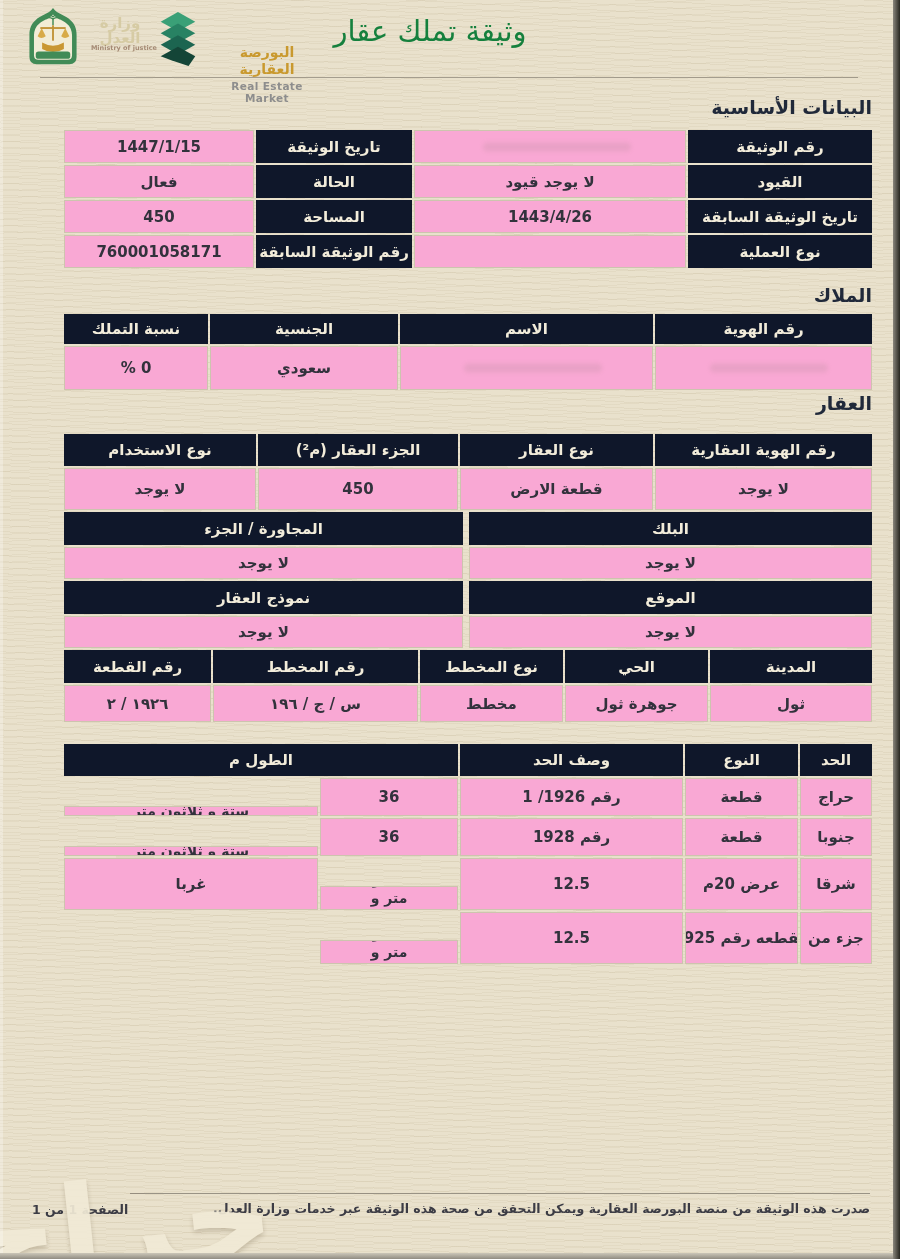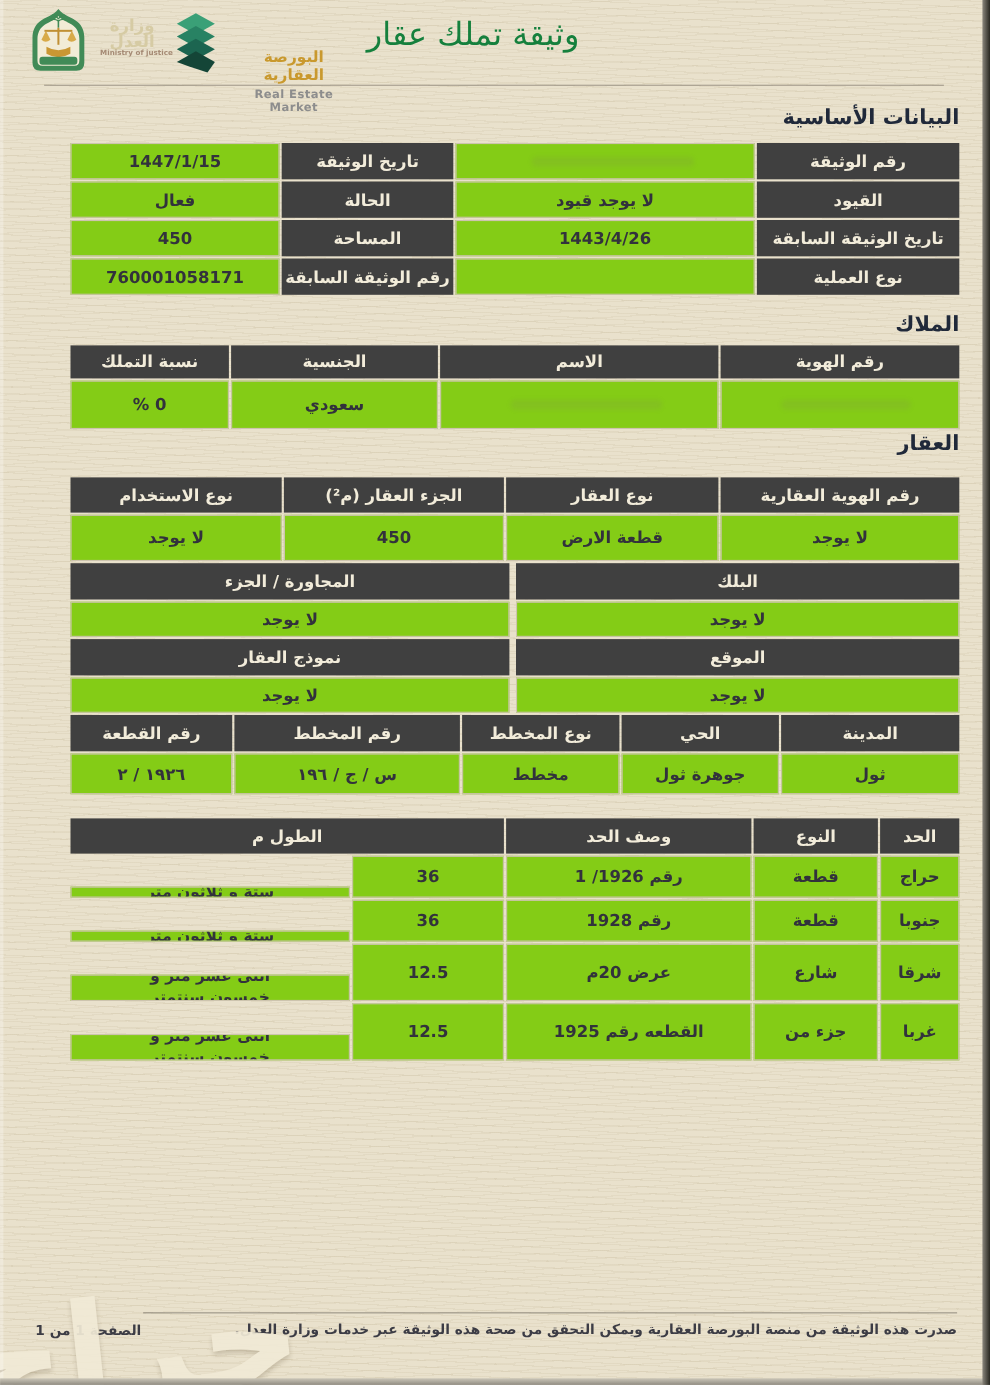--- a/index.html
+++ b/index.html
@@ -33,25 +33,25 @@
   .moj-en{position:absolute;top:44px;left:83px;width:74px;
     font-size:6.5px;font-weight:700;color:#a58a74;z-index:3;}
   .moj-emblem{position:absolute;top:6px;left:24px;z-index:3;}
 
   
   .sec-h{position:absolute;right:28px;font-size:19px;font-weight:700;color:#20293a;z-index:3;}
 
   
   .tbl{position:absolute;left:64px;width:808px;display:grid;z-index:3;column-gap:2px;row-gap:2px;direction:rtl;}
   .g{
-    background:#404040;color:#f2ecda;display:flex;align-items:center;justify-content:center;
+    background:#0f172a;color:#f2ecda;display:flex;align-items:center;justify-content:center;
     font-size:15px;font-weight:700;white-space:nowrap;overflow:hidden;
   }
   .v{
-    background:#84cc16;border:1px solid #cdc4ae;color:#32323c;position:relative;
+    background:#f9a8d4;border:1px solid #cdc4ae;color:#32323c;position:relative;
     display:flex;align-items:center;justify-content:center;
     font-size:15px;font-weight:700;white-space:nowrap;overflow:hidden;
   }
   .v.wrap{white-space:normal;text-align:center;line-height:1.35;font-size:14px;padding:0 42px;box-sizing:border-box;margin-top:28px;}
   .smudge{
     position:absolute;top:50%;right:20%;width:55%;height:9px;transform:translateY(-50%);
     background:rgba(125,115,102,0.12);border-radius:5px;filter:blur(2px);
   }
 
   .basic{top:130px;grid-template-columns:184px 272px 156px 190px;grid-auto-rows:33px;}
@@ -216,21 +216,20 @@
     <div class="v">36</div>
     <div class="v wrap">ستة و ثلاثون متر</div>
 
     <div class="v">جنوبا</div>
     <div class="v">قطعة</div>
     <div class="v">رقم 1928</div>
     <div class="v">36</div>
     <div class="v wrap">ستة و ثلاثون متر</div>
 
     <div class="v">شرقا</div>
-    <div class="v">شارع</div>
     <div class="v">عرض 20م</div>
     <div class="v">12.5</div>
     <div class="v wrap">اثنى عشر متر و خمسون سنتمتر</div>
 
     <div class="v">غربا</div>
     <div class="v">جزء من</div>
     <div class="v">القطعه رقم 1925</div>
     <div class="v">12.5</div>
     <div class="v wrap">اثنى عشر متر و خمسون سنتمتر</div>
   </div>

